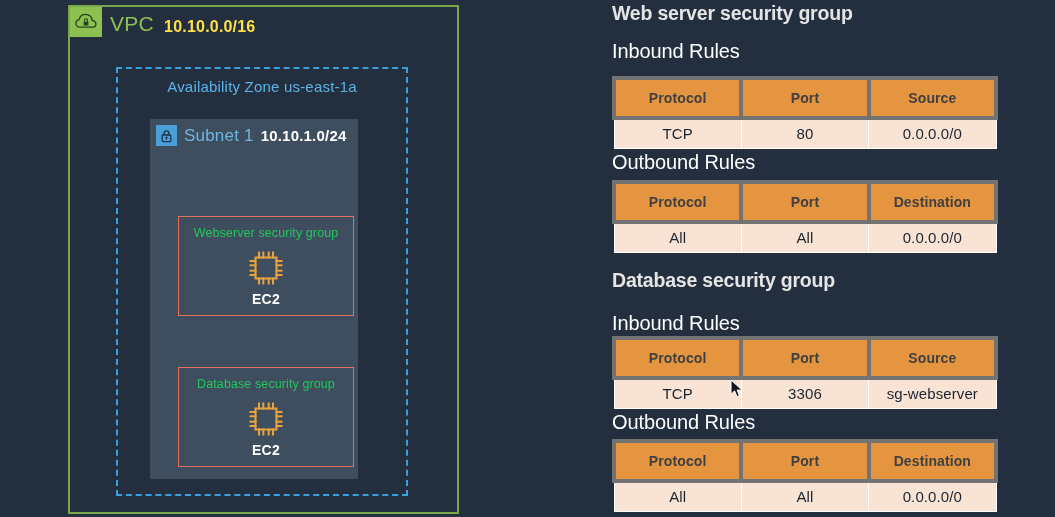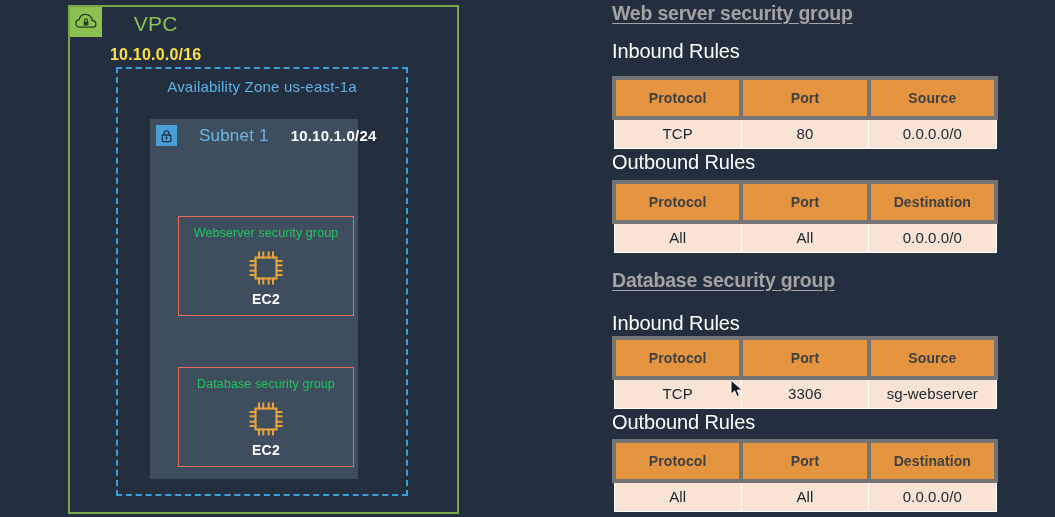--- a/index.html
+++ b/index.html
@@ -28,23 +28,22 @@
   #vpc-icon {
     position: absolute;
     left: 0px; top: 0px;
     width: 32px; height: 30px;
     background: #8cc152;
     display: flex; align-items: center; justify-content: center;
   }
   #vpc-title-row {
     position: absolute;
     left: 40px; top: 5px;
-    display: flex; align-items: center; gap: 10px;
+    display: flex; align-items: flex-end; gap: 10px;
     white-space: nowrap;
-    flex-direction: column;
   }
   .vpc-label {
     color: #8cc152;
     font-size: 21px;
     letter-spacing: 0.3px;
   }
   .vpc-cidr {
     color: #fde047;
     font-size: 16px;
     font-weight: bold;
@@ -71,21 +70,21 @@
   
   #subnet-box {
     position: absolute;
     left: 32px; top: 50px;
     width: 208px; height: 360px;
     background: #3f4e5e;
   }
   #subnet-header {
     position: absolute;
     left: 6px; top: 6px;
-    display: flex; align-items: center; gap: 22px;
+    display: flex; align-items: center; gap: 7px;
     white-space: nowrap;
   }
   #subnet-icon {
     width: 21px; height: 21px;
     background: #4a9fd8;
     display: flex; align-items: center; justify-content: center;
     flex: none;
   }
   .subnet-label {
     color: #6bb7e4;
@@ -133,24 +132,23 @@
     letter-spacing: 0.3px;
   }
 
   
   #rules-panel {
     position: absolute;
     left: 612px; top: 0px;
     width: 400px; height: 517px;
   }
   .sg-heading {
-    color: #a3a3a3;
+    color: #e5e5e5;
     font-size: 19.5px;
     font-weight: bold;
-    text-decoration: underline;
     text-underline-offset: 3px;
     letter-spacing: -0.2px;
     white-space: nowrap;
   }
   .rules-subheading {
     color: #ffffff;
     font-size: 20px;
     font-weight: normal;
     letter-spacing: -0.1px;
     white-space: nowrap;

